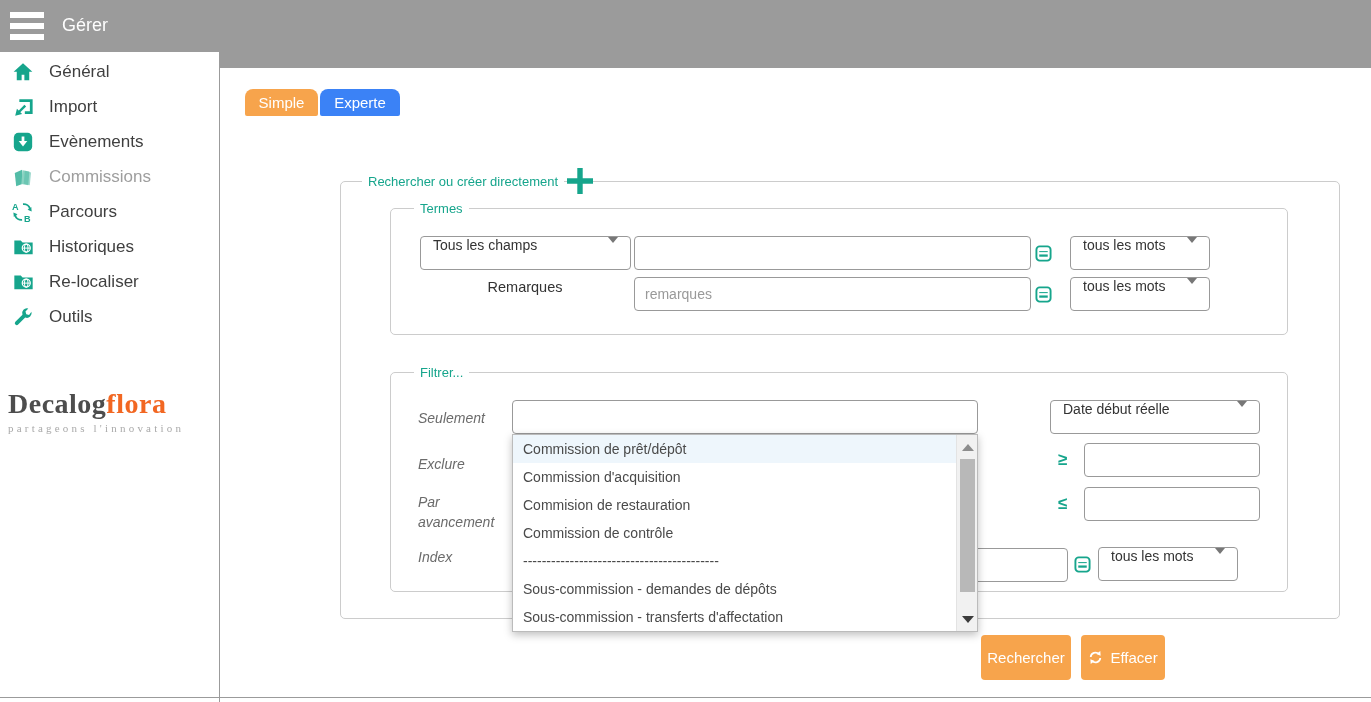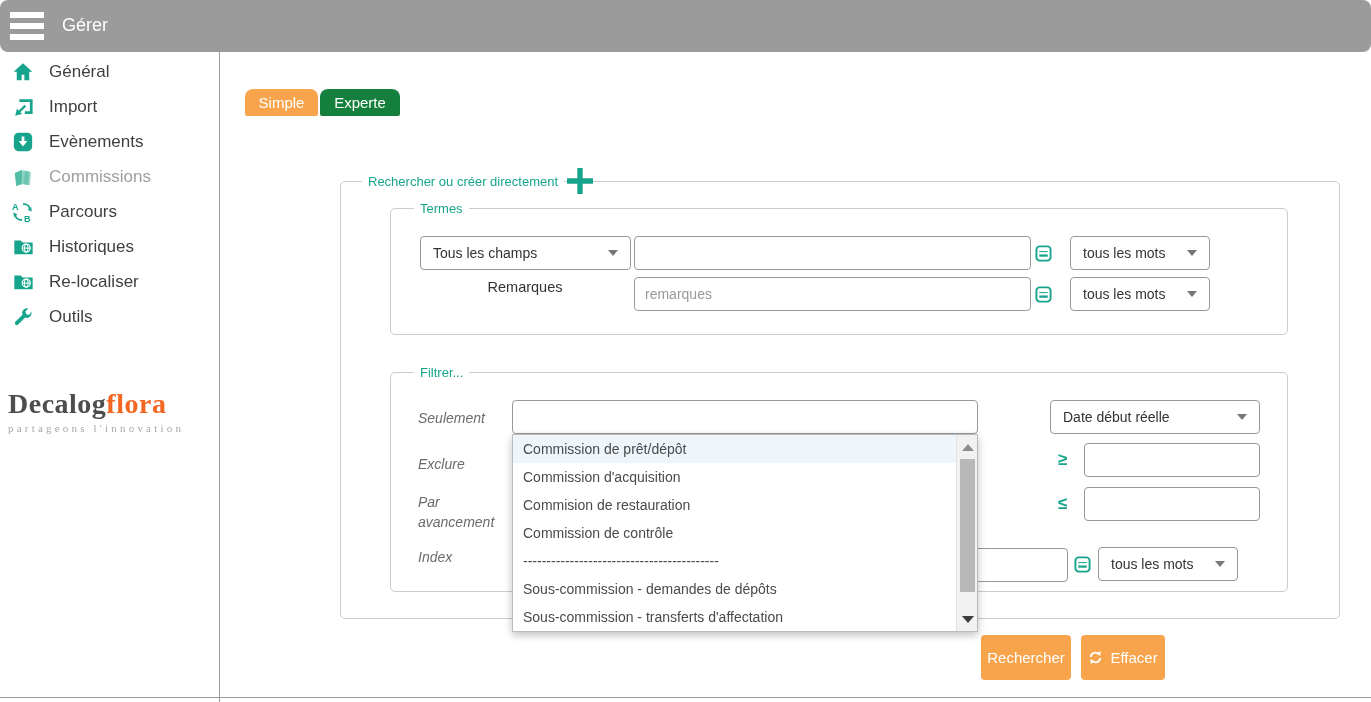--- a/index.html
+++ b/index.html
@@ -1,20 +1,20 @@
 <!DOCTYPE html>
 <html><head>
 <meta charset="utf-8">
 <style>
   * { margin:0; padding:0; box-sizing:border-box; }
   body { font-family: "Liberation Sans", sans-serif; background:#fff; }
   .page { position:relative; width:1371px; height:702px; background:#fff; overflow:hidden; }
 
   
-  .header { position:absolute; left:0; top:0; width:1371px; height:52px; background:#9b9b9b;border-radius:8px; }
+  .header { position:absolute; left:0; top:0; width:1371px; height:68px; background:#9b9b9b; }
   .burger { position:absolute; left:10px; top:12px; width:34px; height:28px; cursor:pointer; }
   .burger span { display:block; width:34px; height:6px; background:#fff; margin-bottom:5px; }
   .header-title { position:absolute; left:62px; top:15px; color:#fdfdfd; font-size:18px; }
 
   
   .sidebar { position:absolute; left:0; top:52px; width:220px; bottom:0; background:#fff; border-right:1px solid #9b9b9b; }
   .side-item { display:flex; align-items:center; height:35px; padding-left:10px; gap:13px; cursor:pointer; }
   .side-item .ic { width:26px; height:24px; display:flex; align-items:center; justify-content:center; }
   .side-item .lbl { font-size:17px; color:#3f3f3f; }
   .side-item.active .lbl { color:#9e9e9e; }
@@ -23,29 +23,29 @@
   .logo { position:absolute; left:8px; top:336px; width:200px;font-family:Liberation Serif, serif; }
   .logo-row { font-size:28px; font-weight:bold; letter-spacing:0.5px; }
   .logo-brand { color:#4d4d4d; }
   .logo-product { color:#f26722; }
   .logo-tag { margin-top:2px; font-size:11px; color:#a9a9a9; letter-spacing:3.2px; }
 
   
   .tab { position:absolute; top:89px; height:27px; border:none; border-radius:8px 8px 2px 2px;
          color:#fff; font-size:15px; font-family:"Liberation Sans",sans-serif; cursor:pointer; }
   .tab-simple { left:245px; width:73px; background:#f7a44c; }
-  .tab-experte { left:320px; width:80px; background:#15803d; }
+  .tab-experte { left:320px; width:80px; background:#3b82f6; }
 
   
   .fbox { position:absolute; border:1px solid #ccc; border-radius:5px; background:transparent; }
   .flegend { position:absolute; background:#fff; color:#16a58c; font-size:13px; padding:0 6px; white-space:nowrap; }
 
   
   .sel { position:absolute; height:34px; background:#fff; border:1px solid #999; border-radius:4px;
-         display:flex; align-items:center; justify-content:space-between; padding:0 12px;
+         display:flex; align-items:flex-start; justify-content:space-between; padding:0 12px;
          font-size:14px; color:#333; cursor:pointer; }
   .caret { width:0; height:0; border-left:5px solid transparent; border-right:5px solid transparent; border-top:6px solid #777; }
   .inp { position:absolute; height:34px; background:#fff; border:1px solid #999; border-radius:4px;
          padding:0 10px; font-size:14px; color:#333; font-family:"Liberation Sans",sans-serif; }
   .inp::placeholder { color:#999; }
   .adorn { position:absolute; width:17px; height:17px; cursor:pointer; }
   .flabel { position:absolute; font-size:14px; color:#6b6b6b; font-style:italic; }
   .cmp { position:absolute; color:#16a58c; font-size:17px; font-weight:bold; }
 
   

